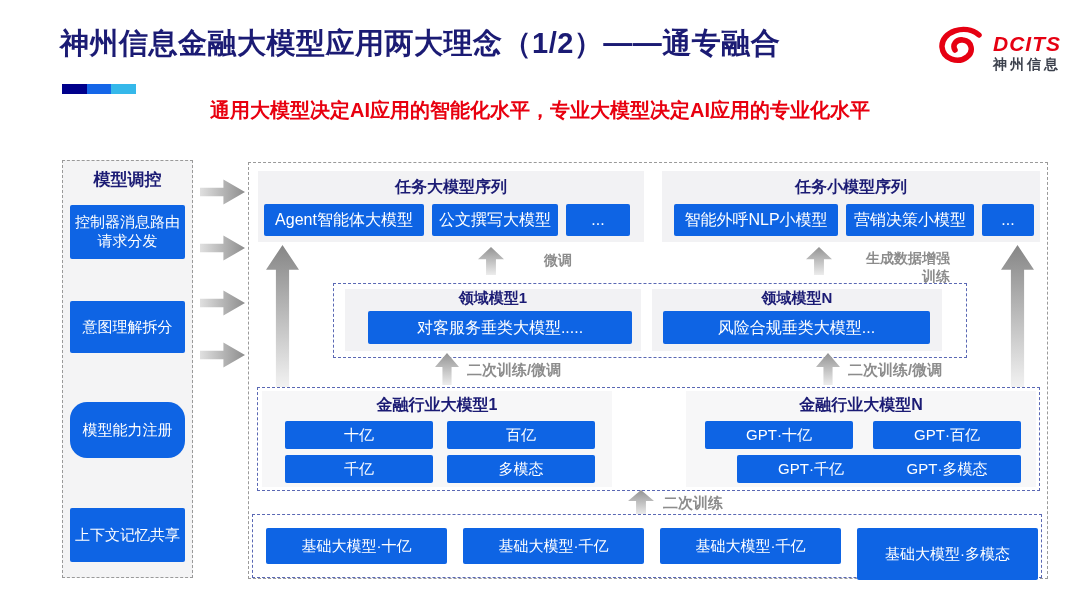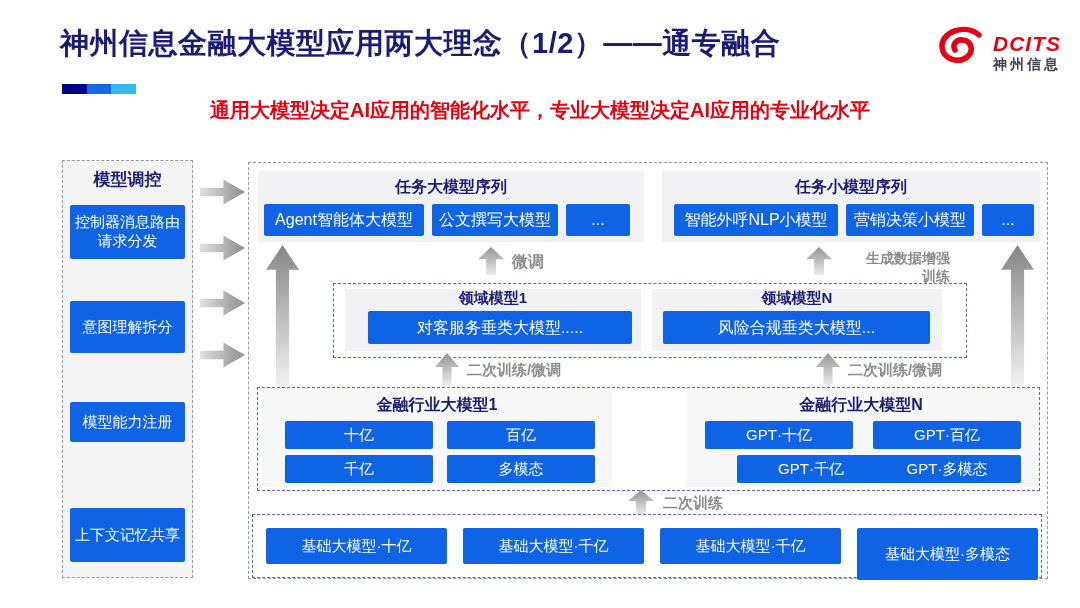--- a/index.html
+++ b/index.html
@@ -53,21 +53,21 @@
   <span style="display:flex;flex-direction:column;margin-left:6px;margin-top:8px;">
     <span style="color:#e60012;font-weight:bold;font-style:italic;font-size:21px;letter-spacing:1px;">DCITS</span>
     <span style="color:#3c414d;font-weight:bold;font-size:14px;letter-spacing:3px;">神州信息</span>
   </span>
 </div>
 
 <div class="abs dash-gray" style="left:62px;top:160px;width:131px;height:418px;background:#f4f4f5;"></div>
 <div class="abs navy ctr" style="left:62px;top:168px;width:131px;font-size:17px;">模型调控</div>
 <div class="abs btn" style="left:70px;top:205px;width:115px;height:54px;font-size:15px;">控制器消息路由请求分发</div>
 <div class="abs btn" style="left:70px;top:301px;width:115px;height:52px;font-size:15px;">意图理解拆分</div>
-<div class="abs btn" style="left:70px;top:402px;width:115px;height:40px;font-size:15px;">模型能力注册</div>
+<div class="abs btn" style="left:70px;top:402px;width:115px;height:56px;font-size:15px;border-radius:17px;">模型能力注册</div>
 <div class="abs btn" style="left:70px;top:508px;width:115px;height:54px;font-size:15px;">上下文记忆共享</div>
 
 <div class="abs arrow-right" style="left:200px;top:177px;width:45px;height:30px;"></div>
 <div class="abs arrow-right" style="left:200px;top:233px;width:45px;height:30px;"></div>
 <div class="abs arrow-right" style="left:200px;top:288px;width:45px;height:30px;"></div>
 <div class="abs arrow-right" style="left:200px;top:340px;width:45px;height:30px;"></div>
 
 <div class="abs dash-gray" style="left:248px;top:162px;width:800px;height:417px;background:#ffffff;"></div>
 
 <div class="abs panel" style="left:258px;top:171px;width:386px;height:71px;"></div>
@@ -76,21 +76,21 @@
 <div class="abs btn" style="left:432px;top:204px;width:126px;height:32px;font-size:16px;">公文撰写大模型</div>
 <div class="abs btn" style="left:566px;top:204px;width:64px;height:32px;font-size:16px;">...</div>
 
 <div class="abs panel" style="left:662px;top:171px;width:378px;height:71px;"></div>
 <div class="abs navy ctr" style="left:662px;top:177px;width:378px;font-size:16px;">任务小模型序列</div>
 <div class="abs btn" style="left:674px;top:204px;width:164px;height:32px;font-size:16px;">智能外呼NLP小模型</div>
 <div class="abs btn" style="left:846px;top:204px;width:128px;height:32px;font-size:16px;">营销决策小模型</div>
 <div class="abs btn" style="left:982px;top:204px;width:52px;height:32px;font-size:16px;">...</div>
 
 <div class="abs arrow-up-sm" style="left:478px;top:247px;width:26px;height:28px;"></div>
-<div class="abs gray-label" style="left:512px;top:252px;font-size:16px;">微调</div>
+<div class="abs gray-label" style="left:544px;top:252px;font-size:14px;">微调</div>
 
 <div class="abs arrow-up-sm" style="left:806px;top:247px;width:26px;height:28px;"></div>
 <div class="abs gray-label" style="left:856px;top:249px;width:94px;font-size:14px;text-align:right;line-height:1.3;">生成数据增强训练</div>
 
 <div class="abs arrow-up-long" style="left:266px;top:245px;width:33px;height:146px;"></div>
 <div class="abs arrow-up-long" style="left:1001px;top:245px;width:33px;height:146px;"></div>
 
 <div class="abs dash-blue" style="left:333px;top:283px;width:634px;height:75px;background:#ffffff;"></div>
 <div class="abs panel" style="left:345px;top:289px;width:296px;height:62px;"></div>
 <div class="abs panel" style="left:652px;top:289px;width:290px;height:62px;"></div>

